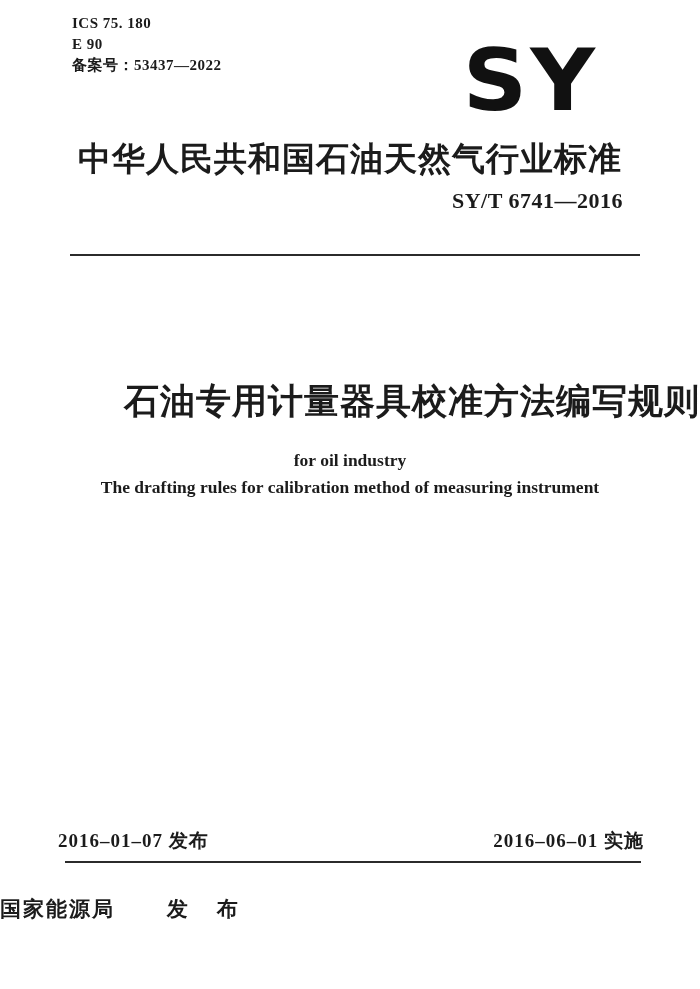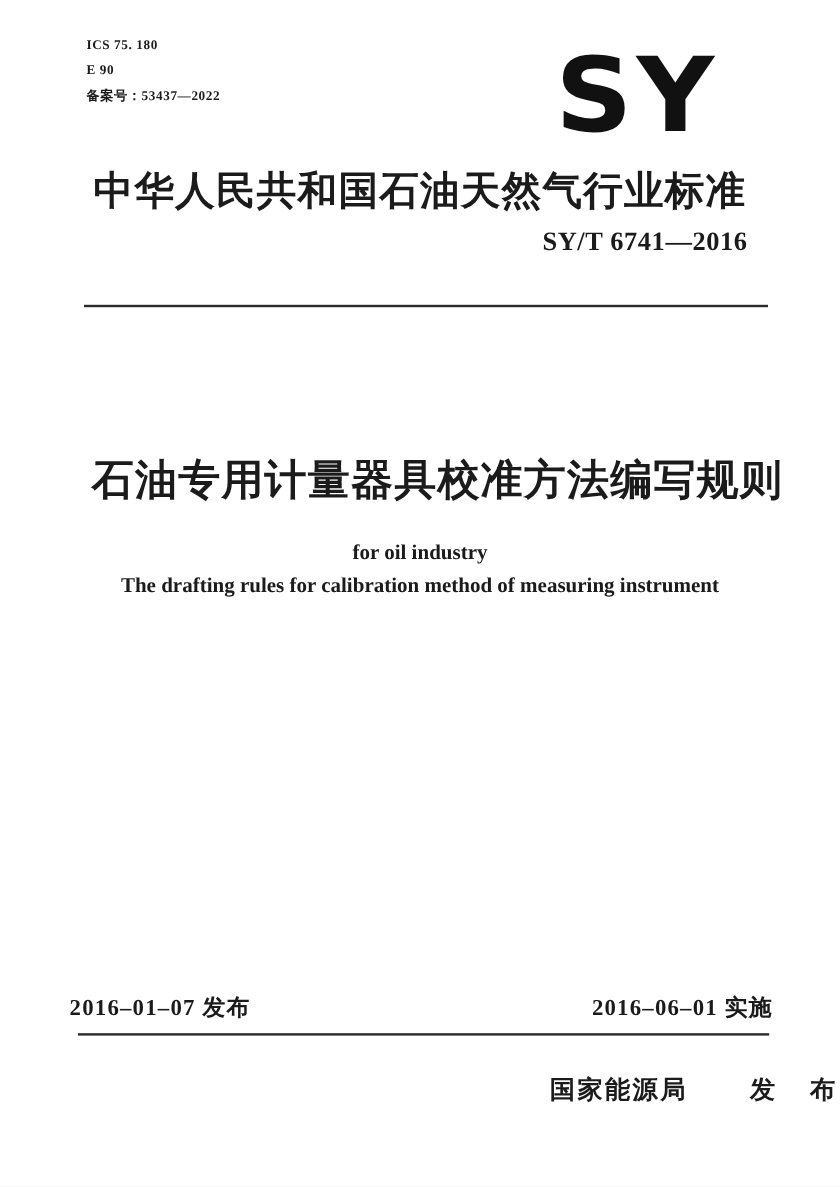--- a/index.html
+++ b/index.html
@@ -11,24 +11,24 @@
     background: #ffffff;
     color: #1b1b1b;
     font-family: "Liberation Sans", "DejaVu Sans", sans-serif;
     overflow: hidden;
   }
 
   
   .meta {
     position: absolute;
     left: 72px;
-    top: 28px;
+    top: 13px;
     font-family: "Liberation Serif", "DejaVu Serif", serif;
     font-weight: bold;
-    font-size: 11px;
+    font-size: 15px;
     line-height: 21px;
     letter-spacing: 0.5px;
   }
   .meta div { white-space: nowrap; }
 
   
   .logo {
     position: absolute;
     top: 38px;
     right: 102px;
@@ -81,21 +81,21 @@
   .rule { position: absolute; height: 2px; background: #2b2b2b; }
   .rule-top { left: 70px; width: 570px; top: 254px; }
   .rule-bottom { left: 65px; width: 576px; top: 861px; }
 
   
   .title-cn {
     position: absolute;
     left: 0;
     right: 0;
     top: 379px;
-    text-align: center;
+    text-align: right;
     font-weight: bold;
     font-size: 35px;
     line-height: 44px;
     letter-spacing: 1px;
     white-space: nowrap;
     padding-left: 29px;
   }
 
   
   .title-en {
@@ -125,21 +125,21 @@
     letter-spacing: 1px;
     white-space: nowrap;
   }
 
   
   .publisher-row {
     position: absolute;
     left: 0;
     right: 0;
     top: 896px;
-    text-align: right;
+    text-align: left;
     font-weight: bold;
     font-size: 21px;
     line-height: 26px;
     white-space: nowrap;
   }
   .publisher-name { letter-spacing: 2px; margin-right: 46px; }
   .publish-word { letter-spacing: 4px; }
 </style>
 </head>
 <body>

